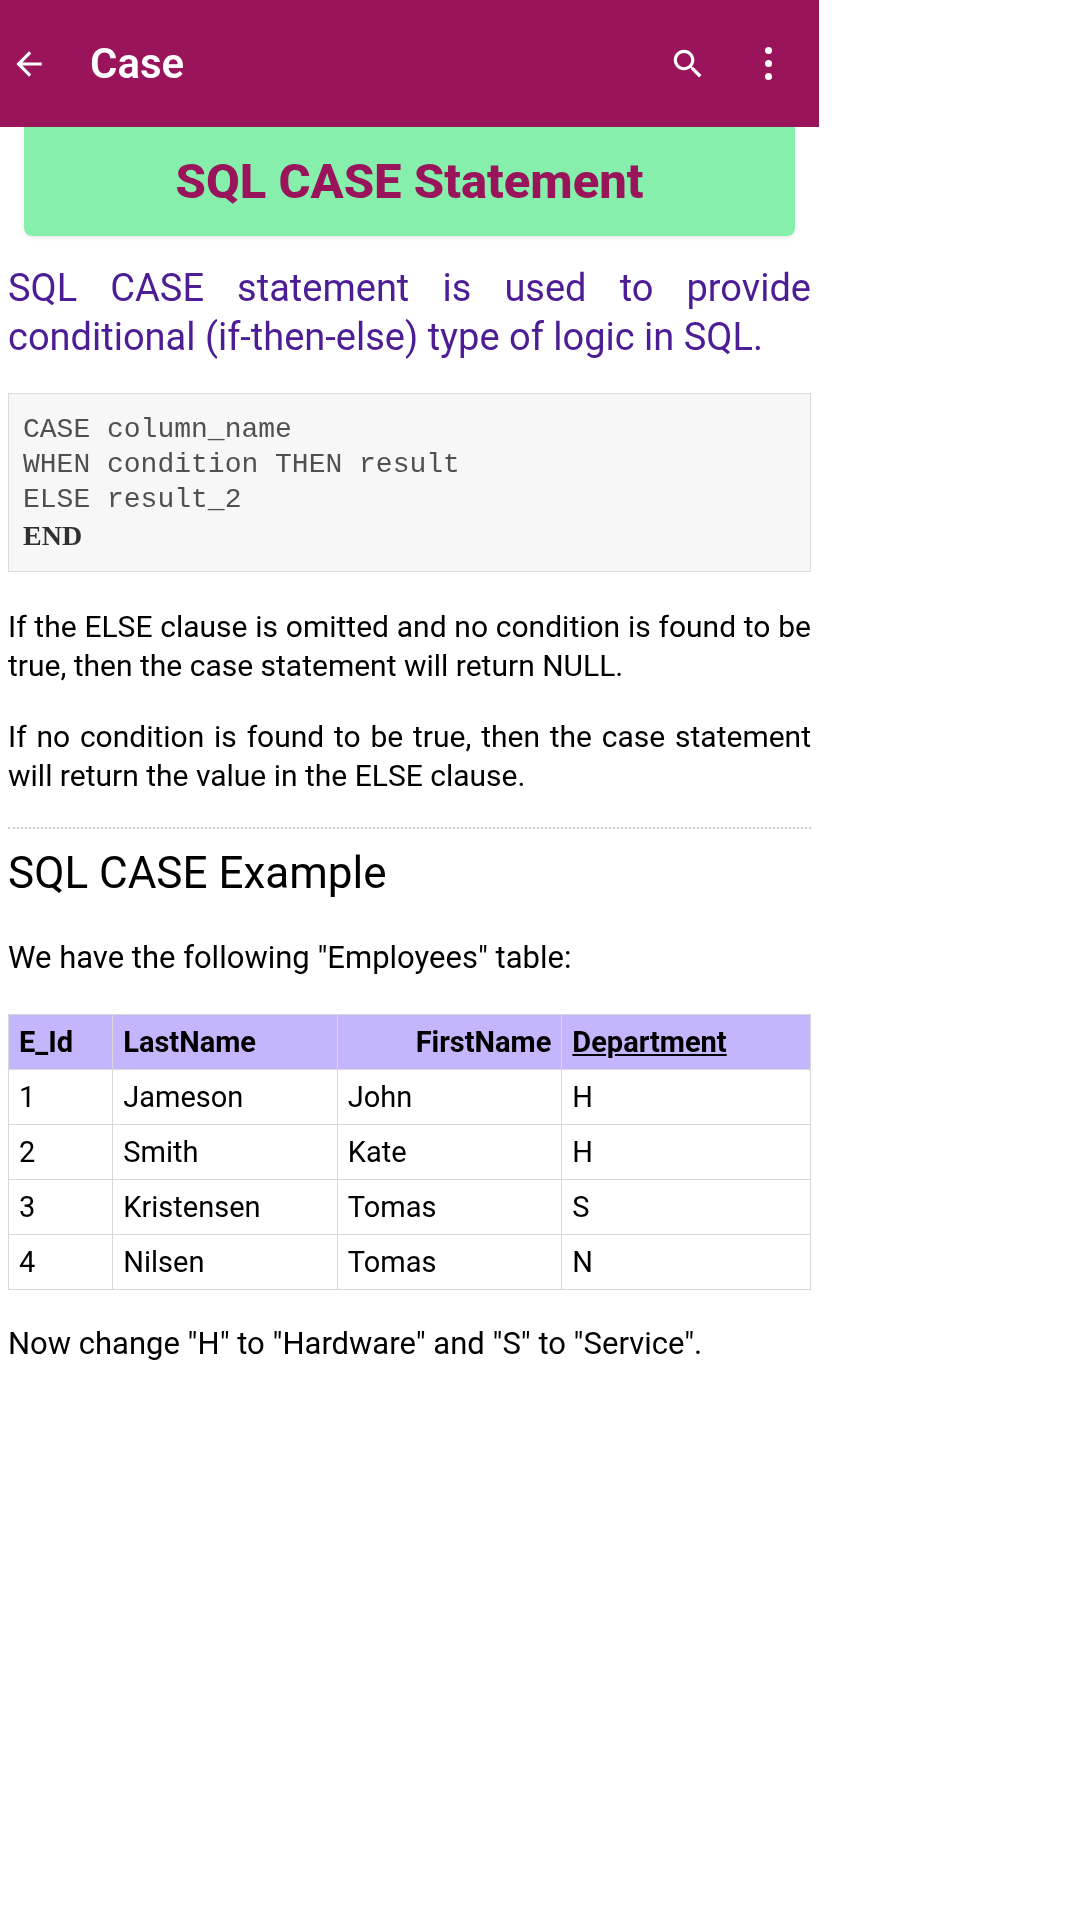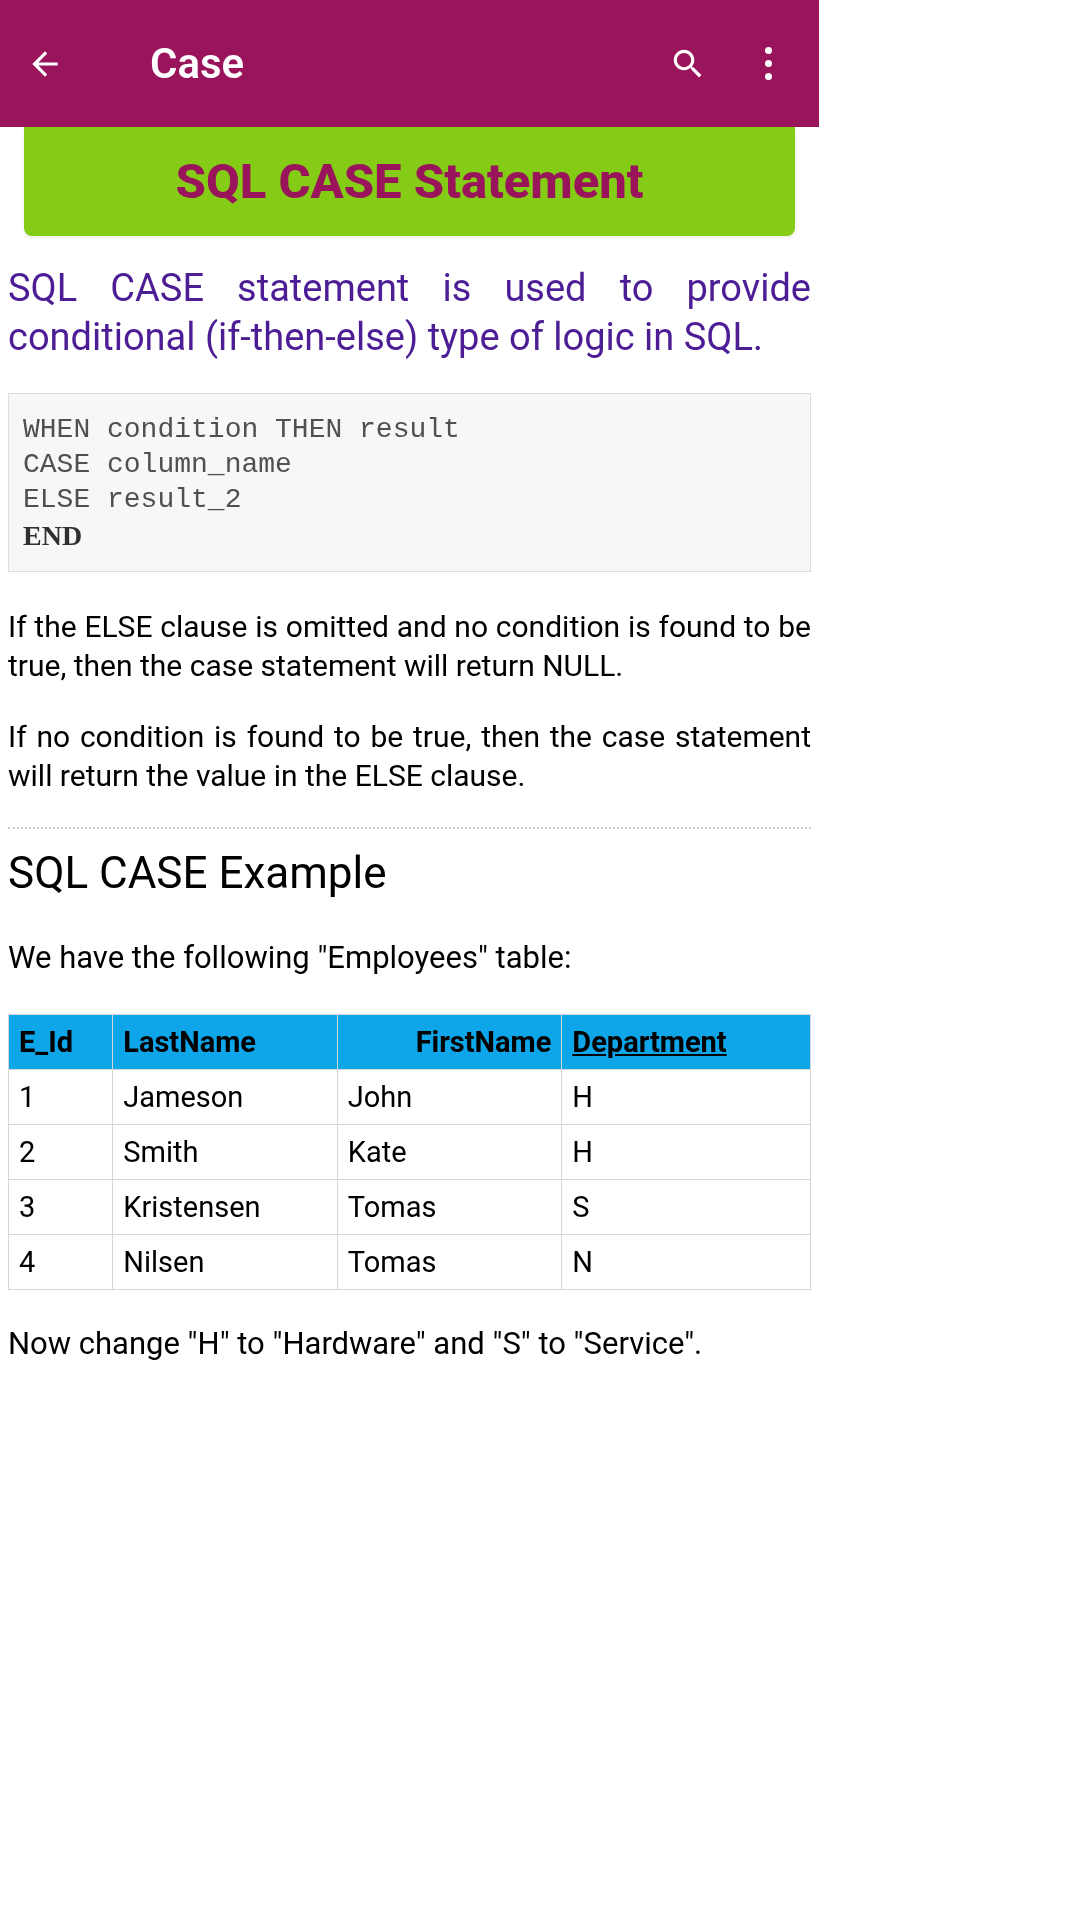--- a/index.html
+++ b/index.html
@@ -12,23 +12,22 @@
       width: 819px;
       height: 1456px;
       background: #ffffff;
       overflow: hidden;
     }
     .header {
       background: #99145a;
       height: 127px;
       display: flex;
       align-items: center;
-      padding: 0 24px;
+      padding: 0 8px;
       position: relative;
-      gap: 44px;
     }
     .back-arrow {
       width: 42px;
       height: 42px;
       display: flex;
       align-items: center;
       justify-content: center;
       margin-right: 40px;
     }
     .back-arrow svg {
@@ -63,21 +62,21 @@
       gap: 6px;
     }
     .more-icon span {
       width: 7px;
       height: 7px;
       background: #ffffff;
       border-radius: 50%;
     }
     .title-card {
       margin: 0 24px 12px 24px;
-      background: #84cc16;
+      background: #86efac;
       border-radius: 0 0 8px 8px;
       padding: 26px 8px;
       text-align: center;
       box-shadow: 0 2px 4px rgba(0,0,0,0.08);
     }
     .title-card h1 {
       color: #99145a;
       font-size: 49px;
       font-weight: 800;
     }
@@ -135,21 +134,21 @@
       color: #000000;
       font-size: 31px;
       margin-bottom: 38px;
     }
     table {
       width: 100%;
       border-collapse: collapse;
       margin-bottom: 35px;
     }
     th {
-      background: #0ea5e9;
+      background: #c4b5fd;
       color: #000000;
       font-weight: 700;
       font-size: 29px;
       text-align: left;
       padding: 10px 10px;
       border: 1px solid #d8d8d8;
     }
     td {
       color: #000000;
       font-size: 29px;
@@ -190,22 +189,22 @@
 
 <div class="title-card">
   <h1>SQL CASE Statement</h1>
 </div>
 
 <div class="content">
   <p class="intro-text">SQL CASE statement is used to provide conditional (if-then-else) type of logic in SQL.</p>
 
 
   <div class="code-block">
+    <div>CASE column_name</div>
     <div>WHEN condition THEN result</div>
-    <div>CASE column_name</div>
     <div>ELSE result_2</div>
     <div class="code-end">END</div>
   </div>
 
   <p class="body-text">If the ELSE clause is omitted and no condition is found to be true, then the case statement will return NULL.</p>
   <p class="body-text">If no condition is found to be true, then the case statement will return the value in the ELSE clause.</p>
 
   <hr class="divider">
 
   <h2 class="example-heading">SQL CASE Example</h2>

